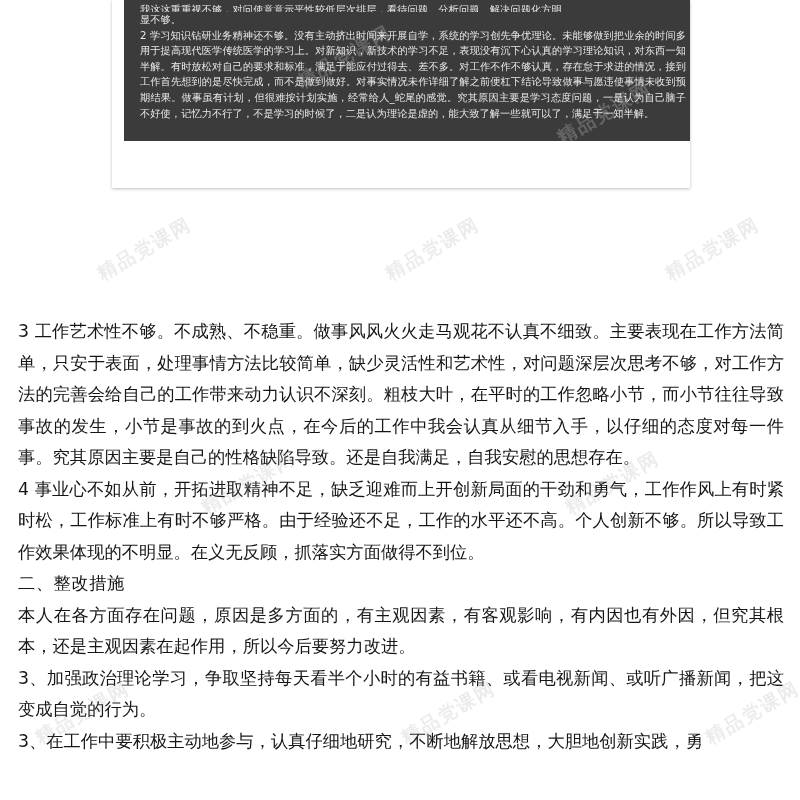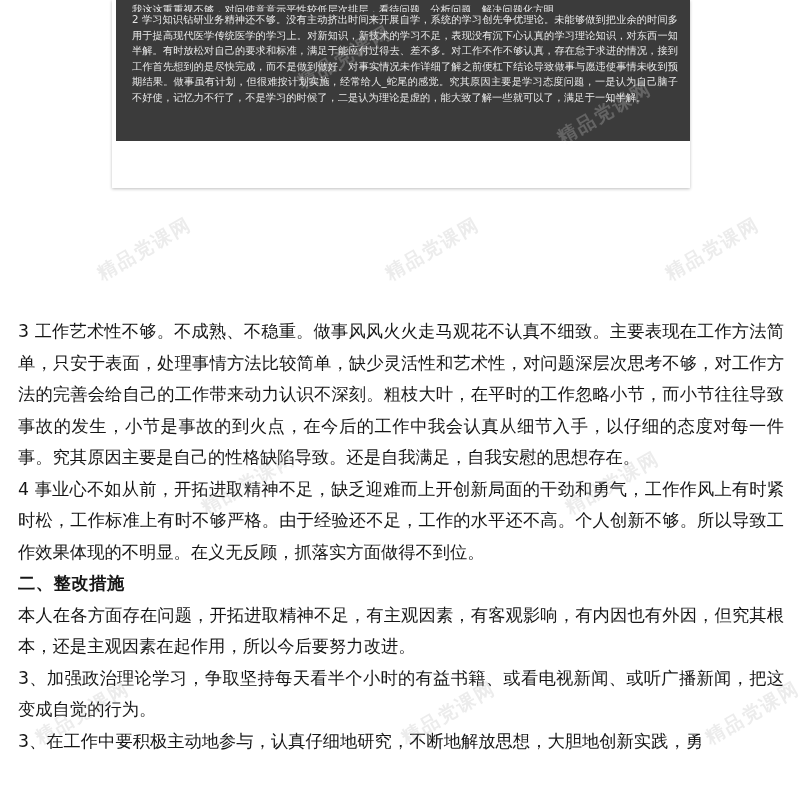--- a/index.html
+++ b/index.html
@@ -19,21 +19,21 @@
     left: 112px;
     top: 0;
     width: 578px;
     height: 188px;
     background: #ffffff;
     box-shadow: 0 1px 3px rgba(0,0,0,0.25);
     overflow: hidden;
   }
   .preview-page {
     position: absolute;
-    left: 4px;
+    left: 12px;
     top: 0;
     width: 578px;
     height: 141px;
     background: #3b3b3b;
     color: #e9e9e9;
     padding: 2px 16px 8px 16px;
     font-family: "DejaVu Sans", "Liberation Sans", sans-serif;
     font-size: 10.2px;
     line-height: 15.6px;
     text-align: justify;
@@ -62,21 +62,21 @@
     width: 766px;
     color: #161616;
     font-size: 17.3px;
     line-height: 31.5px;
     text-align: justify;
     text-justify: inter-ideograph;
     font-family: "DejaVu Sans", "Liberation Sans", sans-serif;
   }
   .doc-body p { margin: 0; }
   .doc-body .heading {
-    font-weight: bold;
+    font-weight: normal;
     letter-spacing: 0.5px;
   }
 
   
   .wm {
     position: absolute;
     color: rgba(120,120,120,0.20);
     font-size: 19px;
     font-weight: bold;
     letter-spacing: 2px;
@@ -97,33 +97,34 @@
   .wm8 { left: 700px; top: 700px; }
   .wmd1 { left: 180px; top: 44px; }
   .wmd2 { left: 440px; top: 100px; }
 </style>
 </head>
 <body>
 
 <div class="preview-wrap">
   <div class="preview-page">
     <p class="clip-top">我这这重重视不够，对问使意意示平性较低层次排层，看待问题、分析问题、解决问题化方明</p>
+    <p>显不够。</p>
     <p>2 学习知识钻研业务精神还不够。没有主动挤出时间来开展自学，系统的学习创先争优理论。未能够做到把业余的时间多用于提高现代医学传统医学的学习上。对新知识，新技术的学习不足，表现没有沉下心认真的学习理论知识，对东西一知半解。有时放松对自己的要求和标准，满足于能应付过得去、差不多。对工作不作不够认真，存在怠于求进的情况，接到工作首先想到的是尽快完成，而不是做到做好。对事实情况未作详细了解之前便杠下结论导致做事与愿违使事情未收到预期结果。做事虽有计划，但很难按计划实施，经常给人_蛇尾的感觉。究其原因主要是学习态度问题，一是认为自己脑子不好使，记忆力不行了，不是学习的时候了，二是认为理论是虚的，能大致了解一些就可以了，满足于一知半解。</p>
   </div>
   <div class="preview-shadow-bottom"></div>
 
   <div class="wm wm-dark wmd1">精品党课网</div>
   <div class="wm wm-dark wmd2">精品党课网</div>
 </div>
 
 <div class="doc-body">
   <p>3 工作艺术性不够。不成熟、不稳重。做事风风火火走马观花不认真不细致。主要表现在工作方法简单，只安于表面，处理事情方法比较简单，缺少灵活性和艺术性，对问题深层次思考不够，对工作方法的完善会给自己的工作带来动力认识不深刻。粗枝大叶，在平时的工作忽略小节，而小节往往导致事故的发生，小节是事故的到火点，在今后的工作中我会认真从细节入手，以仔细的态度对每一件事。究其原因主要是自己的性格缺陷导致。还是自我满足，自我安慰的思想存在。</p>
   <p>4 事业心不如从前，开拓进取精神不足，缺乏迎难而上开创新局面的干劲和勇气，工作作风上有时紧时松，工作标准上有时不够严格。由于经验还不足，工作的水平还不高。个人创新不够。所以导致工作效果体现的不明显。在义无反顾，抓落实方面做得不到位。</p>
   <p class="heading">二、整改措施</p>
-  <p>本人在各方面存在问题，开拓进取精神不足，有主观因素，有客观影响，有内因也有外因，但究其根本，还是主观因素在起作用，所以今后要努力改进。</p>
+  <p>本人在各方面存在问题，原因是多方面的，有主观因素，有客观影响，有内因也有外因，但究其根本，还是主观因素在起作用，所以今后要努力改进。</p>
   <p>3、加强政治理论学习，争取坚持每天看半个小时的有益书籍、或看电视新闻、或听广播新闻，把这变成自觉的行为。</p>
   <p>3、在工作中要积极主动地参与，认真仔细地研究，不断地解放思想，大胆地创新实践，勇</p>
 </div>
 
 <div class="wm wm-light wm1">精品党课网</div>
 <div class="wm wm-light wm2">精品党课网</div>
 <div class="wm wm-light wm3">精品党课网</div>
 <div class="wm wm-light wm4">精品党课网</div>
 <div class="wm wm-light wm5">精品党课网</div>
 <div class="wm wm-light wm6">精品党课网</div>

